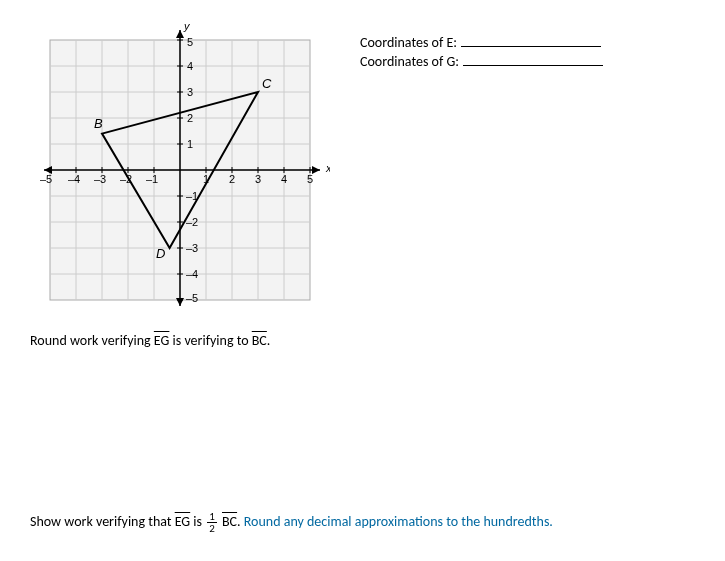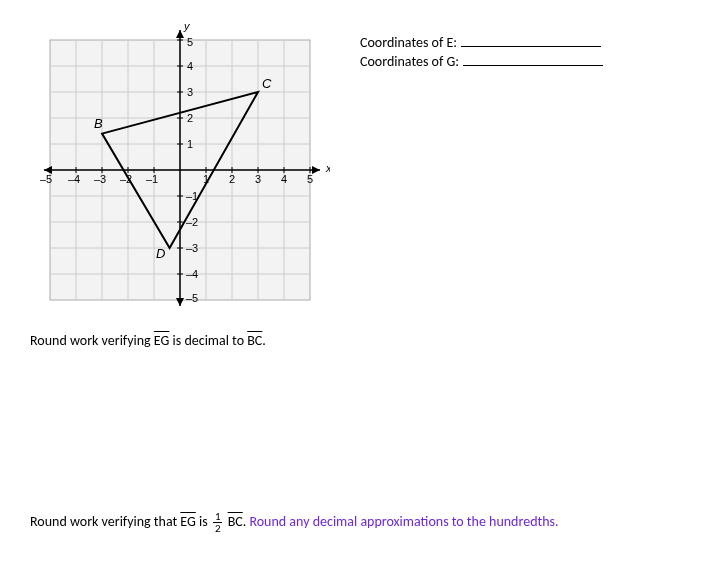--- a/index.html
+++ b/index.html
@@ -45,21 +45,21 @@
   .frac {
     display: inline-block;
     vertical-align: middle;
     text-align: center;
     font-size: 11px;
     line-height: 1;
     margin: 0 2px;
   }
   .frac .num { display:block; border-bottom:1px solid #000; padding:0 2px; }
   .frac .den { display:block; padding:0 2px; }
-  .red { color: #6d28d9; }
+  .red { color: #0369a1; }
   svg { display:block; }
 </style>
 </head>
 <body>
 
 <div class="top-area">
   <div class="graph-col">
     <svg width="300" height="300" viewBox="0 0 300 300">
 
       <rect x="20" y="20" width="260" height="260" fill="#f3f3f3" stroke="#aaa" stroke-width="1"></rect>
@@ -168,20 +168,20 @@
       <span class="underline"></span>
     </div>
     <div class="coord-line" style="">
       <span>Coordinates of G:</span>
       <span class="underline"></span>
     </div>
   </div>
 </div>
 
 <div class="prompt">
-  <span>Round work verifying </span><span class="overline">EG</span><span> is decimal to </span><span class="overline">BC</span><span>.</span>
+  <span>Round work verifying </span><span class="overline">EG</span><span> is verifying to </span><span class="overline">BC</span><span>.</span>
 </div>
 
 <div style="height:150px;"></div>
 
 <div class="prompt">
-  <span>Round work verifying that </span><span class="overline">EG</span><span> is </span><span class="frac"><span class="num">1</span><span class="den">2</span></span> <span class="overline">BC</span><span>. </span><span class="red">Round any decimal approximations to the hundredths.</span>
+  <span>Show work verifying that </span><span class="overline">EG</span><span> is </span><span class="frac"><span class="num">1</span><span class="den">2</span></span> <span class="overline">BC</span><span>. </span><span class="red">Round any decimal approximations to the hundredths.</span>
 </div>
 
 </body></html>

